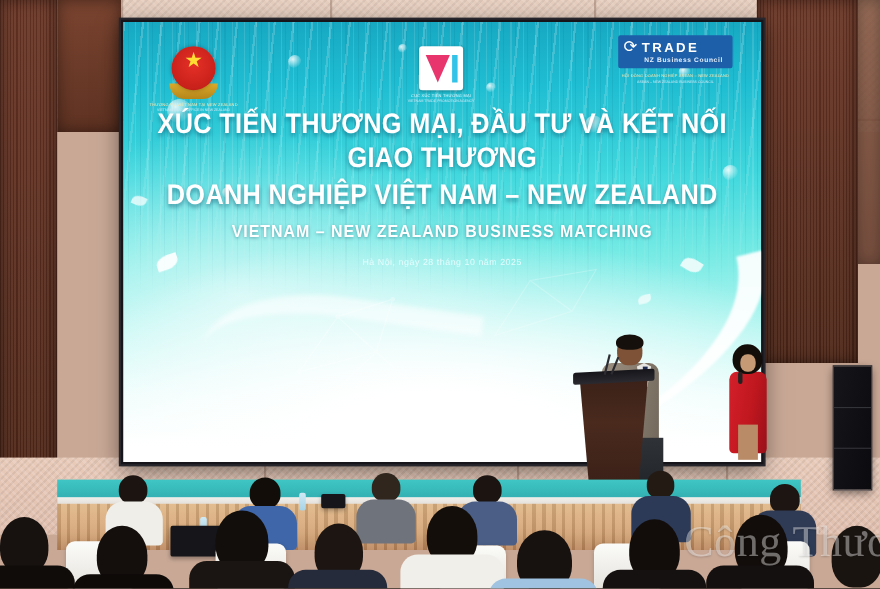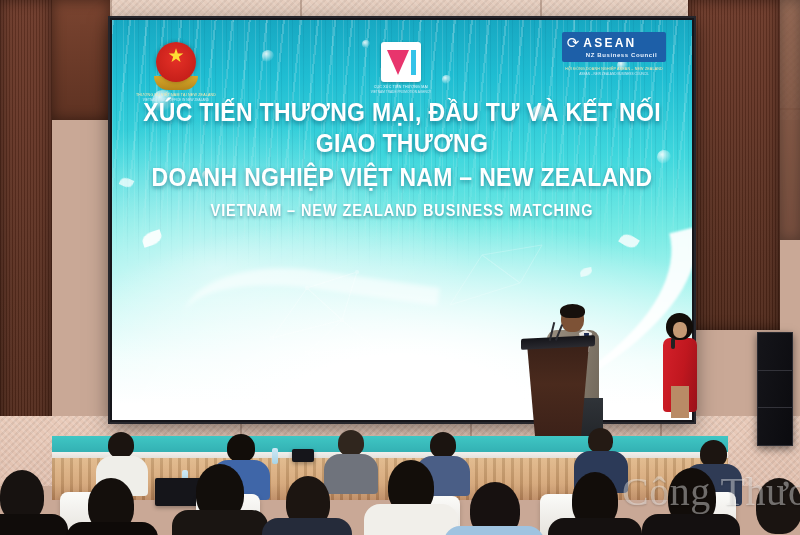--- a/index.html
+++ b/index.html
@@ -295,33 +295,34 @@
           <div class="vt-bar"></div>
         </div>
         <div class="logo-cap">CỤC XÚC TIẾN THƯƠNG MẠI</div>
         <div class="logo-cap2">VIETNAM TRADE PROMOTION AGENCY</div>
       </div>
 
       <div class="logo-asean">
         <div class="asean-box">
           <div class="asean-row">
             <span class="asean-swirl">⟳</span>
-            <span class="asean-name">ASEAN</span>
+            <span class="asean-name">TRADE</span>
           </div>
           <div class="asean-sub">NZ Business Council</div>
         </div>
         <div class="logo-cap">HỘI ĐỒNG DOANH NGHIỆP ASEAN – NEW ZEALAND</div>
         <div class="logo-cap2">ASEAN – NEW ZEALAND BUSINESS COUNCIL</div>
       </div>
     </div>
 
     <div class="head">
       <div class="t1">XÚC TIẾN THƯƠNG MẠI, ĐẦU TƯ VÀ KẾT NỐI GIAO THƯƠNG</div>
       <div class="t2">DOANH NGHIỆP VIỆT NAM – NEW ZEALAND</div>
       <div class="t3">VIETNAM – NEW ZEALAND BUSINESS MATCHING</div>
+      <div class="t4">Hà Nội, ngày 28 tháng 10 năm 2025</div>
     </div>
   </div>
 
   <div class="speaker-stack"></div>
 
   <div class="man">
     <div class="man-head">
       <div class="man-hair"></div>
     </div>
     <div class="man-body">

